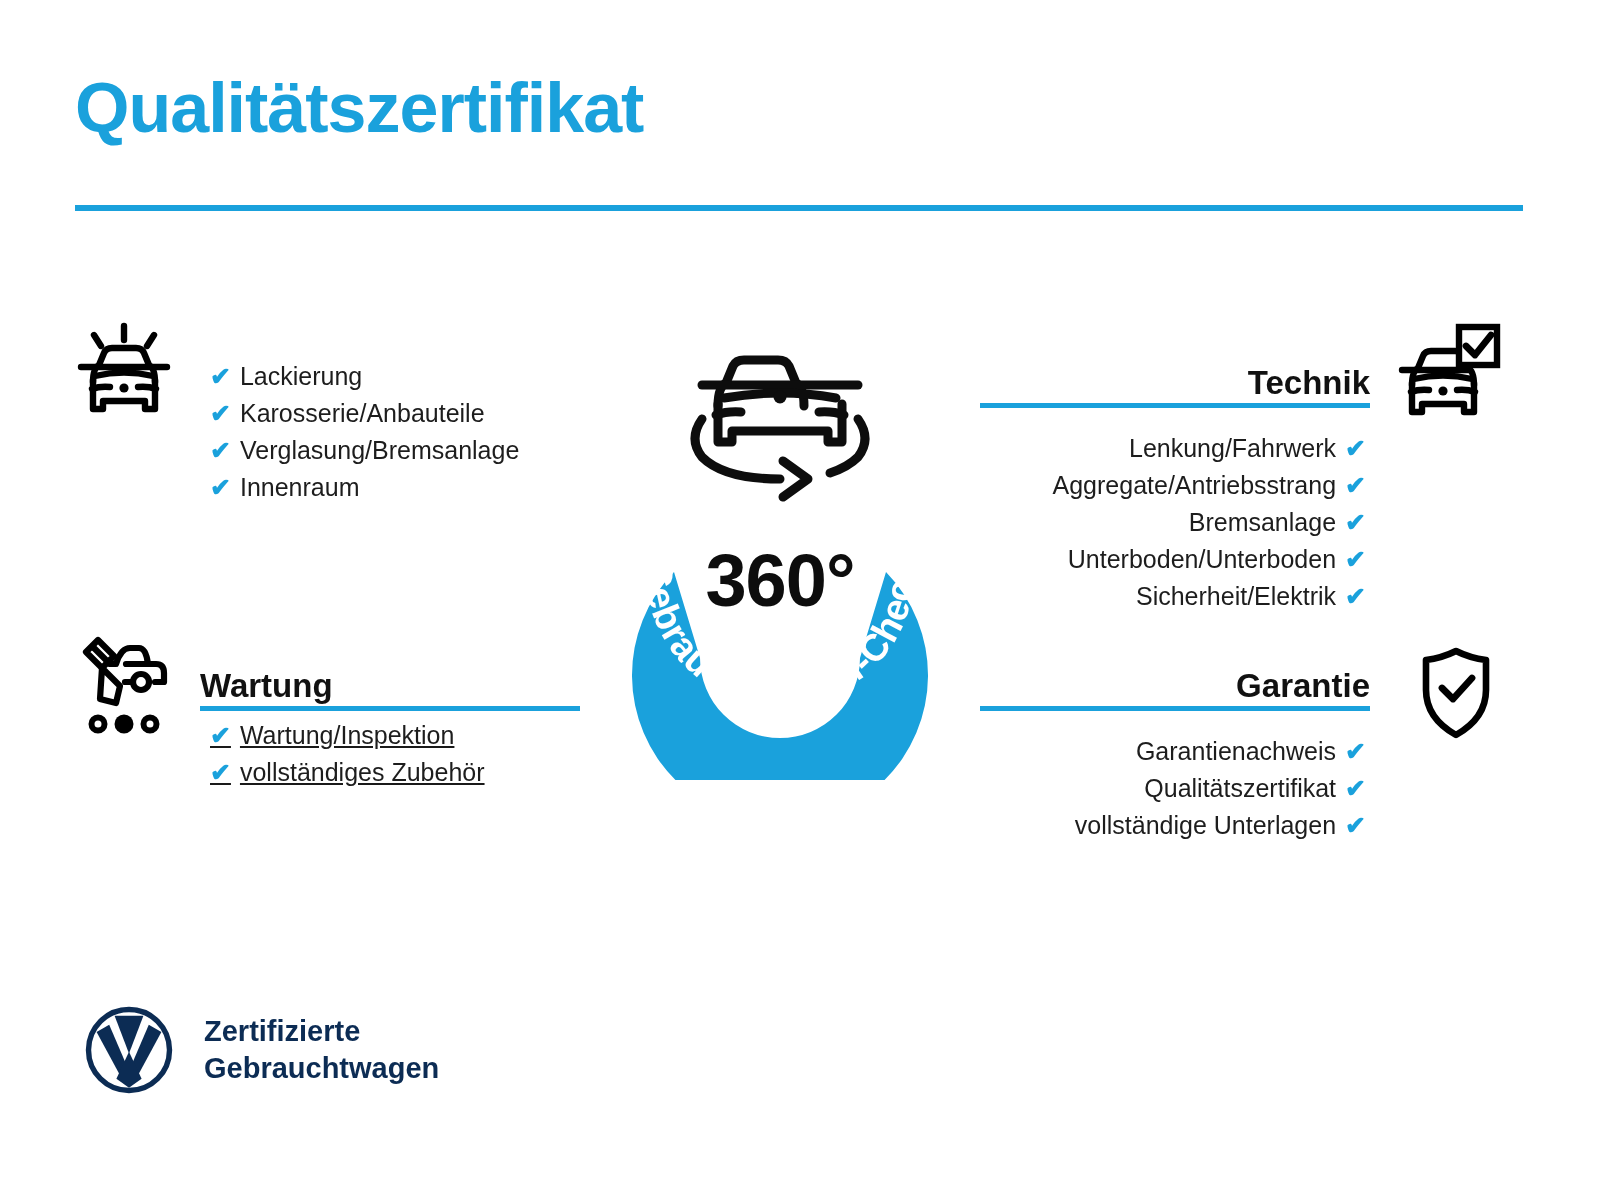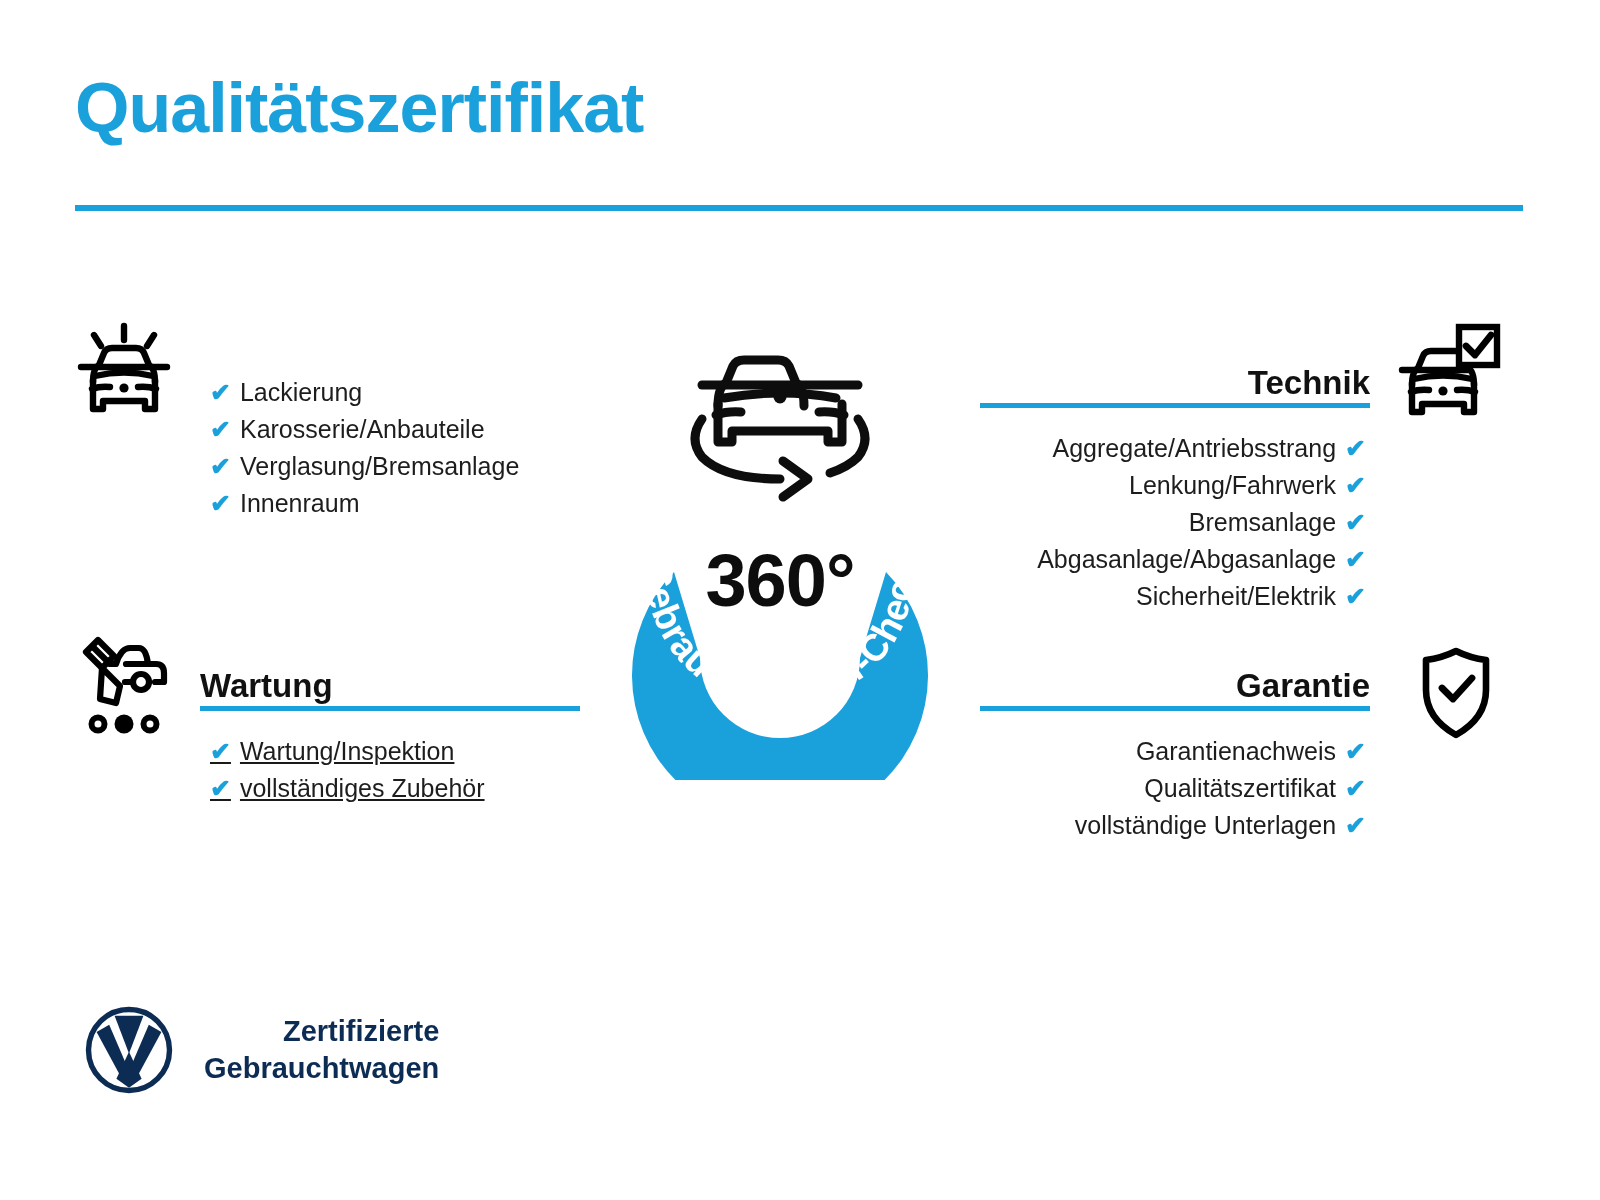--- a/index.html
+++ b/index.html
@@ -78,21 +78,21 @@
     white-space: nowrap;
   }
   .chk {
     color: #1AA1DC;
     font-size: 25px;
     font-weight: bold;
   }
 
   
   .sec-left .sec-title { left: 0; }
-  .sec-left .sec-list { margin-top: 22px; padding-left: 10px; text-align: left; }
+  .sec-left .sec-list { margin-top: 6px; padding-left: 10px; text-align: left; }
   .sec-left .chk { margin-right: 9px; }
 
   
   .sec-right .sec-title { right: 0; }
   .sec-right .sec-list { margin-top: 22px; padding-right: 4px; text-align: right; }
   .sec-right .chk { margin-left: 9px; }
 
   
   #sec-optik    { left: 200px; top: 352px;  width: 380px; }
   #sec-wartung  { left: 200px; top: 655px;  width: 380px; text-decoration: underline; }
@@ -140,21 +140,20 @@
     align-items: center;
     gap: 30px;
   }
   #vw-mark { width: 90px; height: 90px; flex: 0 0 auto; }
   #vw-text {
     font-size: 29px;
     font-weight: bold;
     color: #0c2c54;
     line-height: 1.28;
     white-space: nowrap;
-    text-align: right;
   }
 </style>
 </head>
 <body>
 
 <div id="page">
 
   <div id="page-title">Qualitätszertifikat</div>
   <div id="header-rule"></div>
 
@@ -221,24 +220,24 @@
     <rect x="61" y="7" width="38" height="38" fill="#ffffff" stroke="#000000" stroke-width="6.4"></rect>
     <path d="M68 26 L77 35 L93 15" fill="none" stroke="#000000" stroke-width="6.8" stroke-linecap="round" stroke-linejoin="round"></path>
   </svg>
 
   <div id="sec-technik" class="section sec-right">
     <div class="sec-head">
       <div class="sec-title">Technik</div>
       <div class="sec-rule"></div>
     </div>
     <ul class="sec-list">
+      <li><span>Lenkung/Fahrwerk</span><span class="chk">✔</span></li>
       <li><span>Aggregate/Antriebsstrang</span><span class="chk">✔</span></li>
-      <li><span>Lenkung/Fahrwerk</span><span class="chk">✔</span></li>
       <li><span>Bremsanlage</span><span class="chk">✔</span></li>
-      <li><span>Abgasanlage/Abgasanlage</span><span class="chk">✔</span></li>
+      <li><span>Unterboden/Unterboden</span><span class="chk">✔</span></li>
       <li><span>Sicherheit/Elektrik</span><span class="chk">✔</span></li>
     </ul>
   </div>
 
   <svg id="icon-garantie" class="sec-icon" viewBox="0 0 104 104">
     <path d="M22 22 q16 -2 30 -9 q14 7 30 9 v30 q0 28 -30 45 q-30 -17 -30 -45 Z" fill="none" stroke="#000000" stroke-width="6.6" stroke-linejoin="round"></path>
     <path d="M38 50 L49 61 L68 40" fill="none" stroke="#000000" stroke-width="6.8" stroke-linecap="round" stroke-linejoin="round"></path>
   </svg>
 
   <div id="sec-garantie" class="section sec-right">

